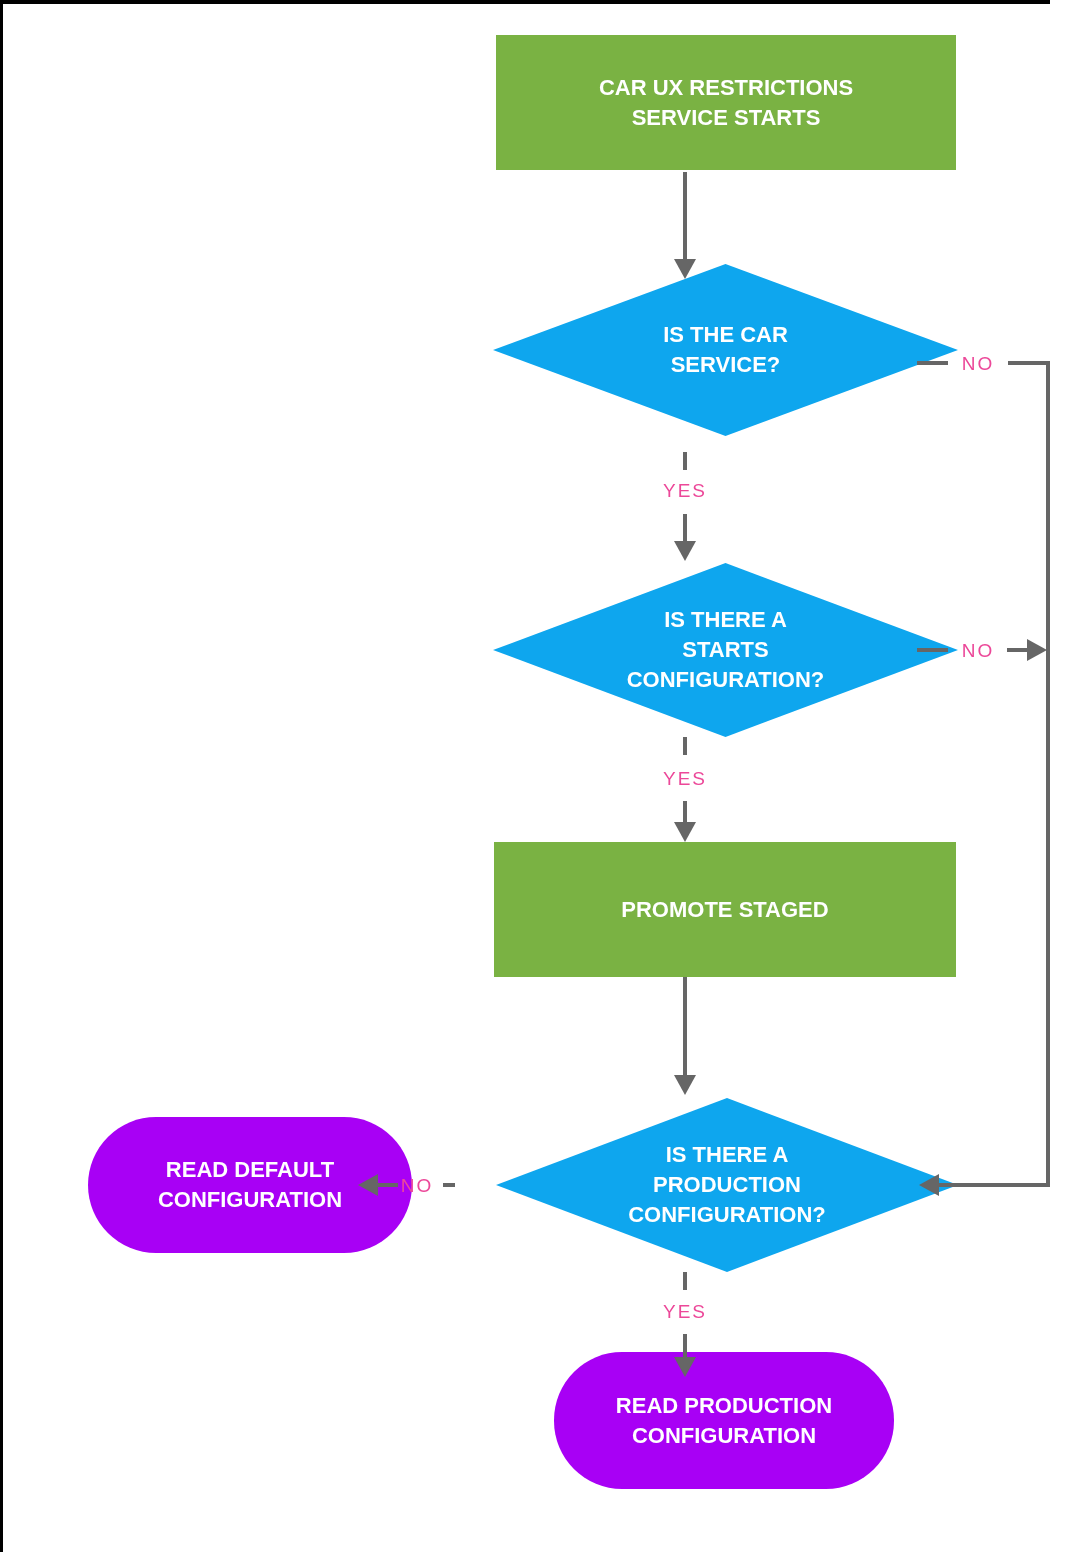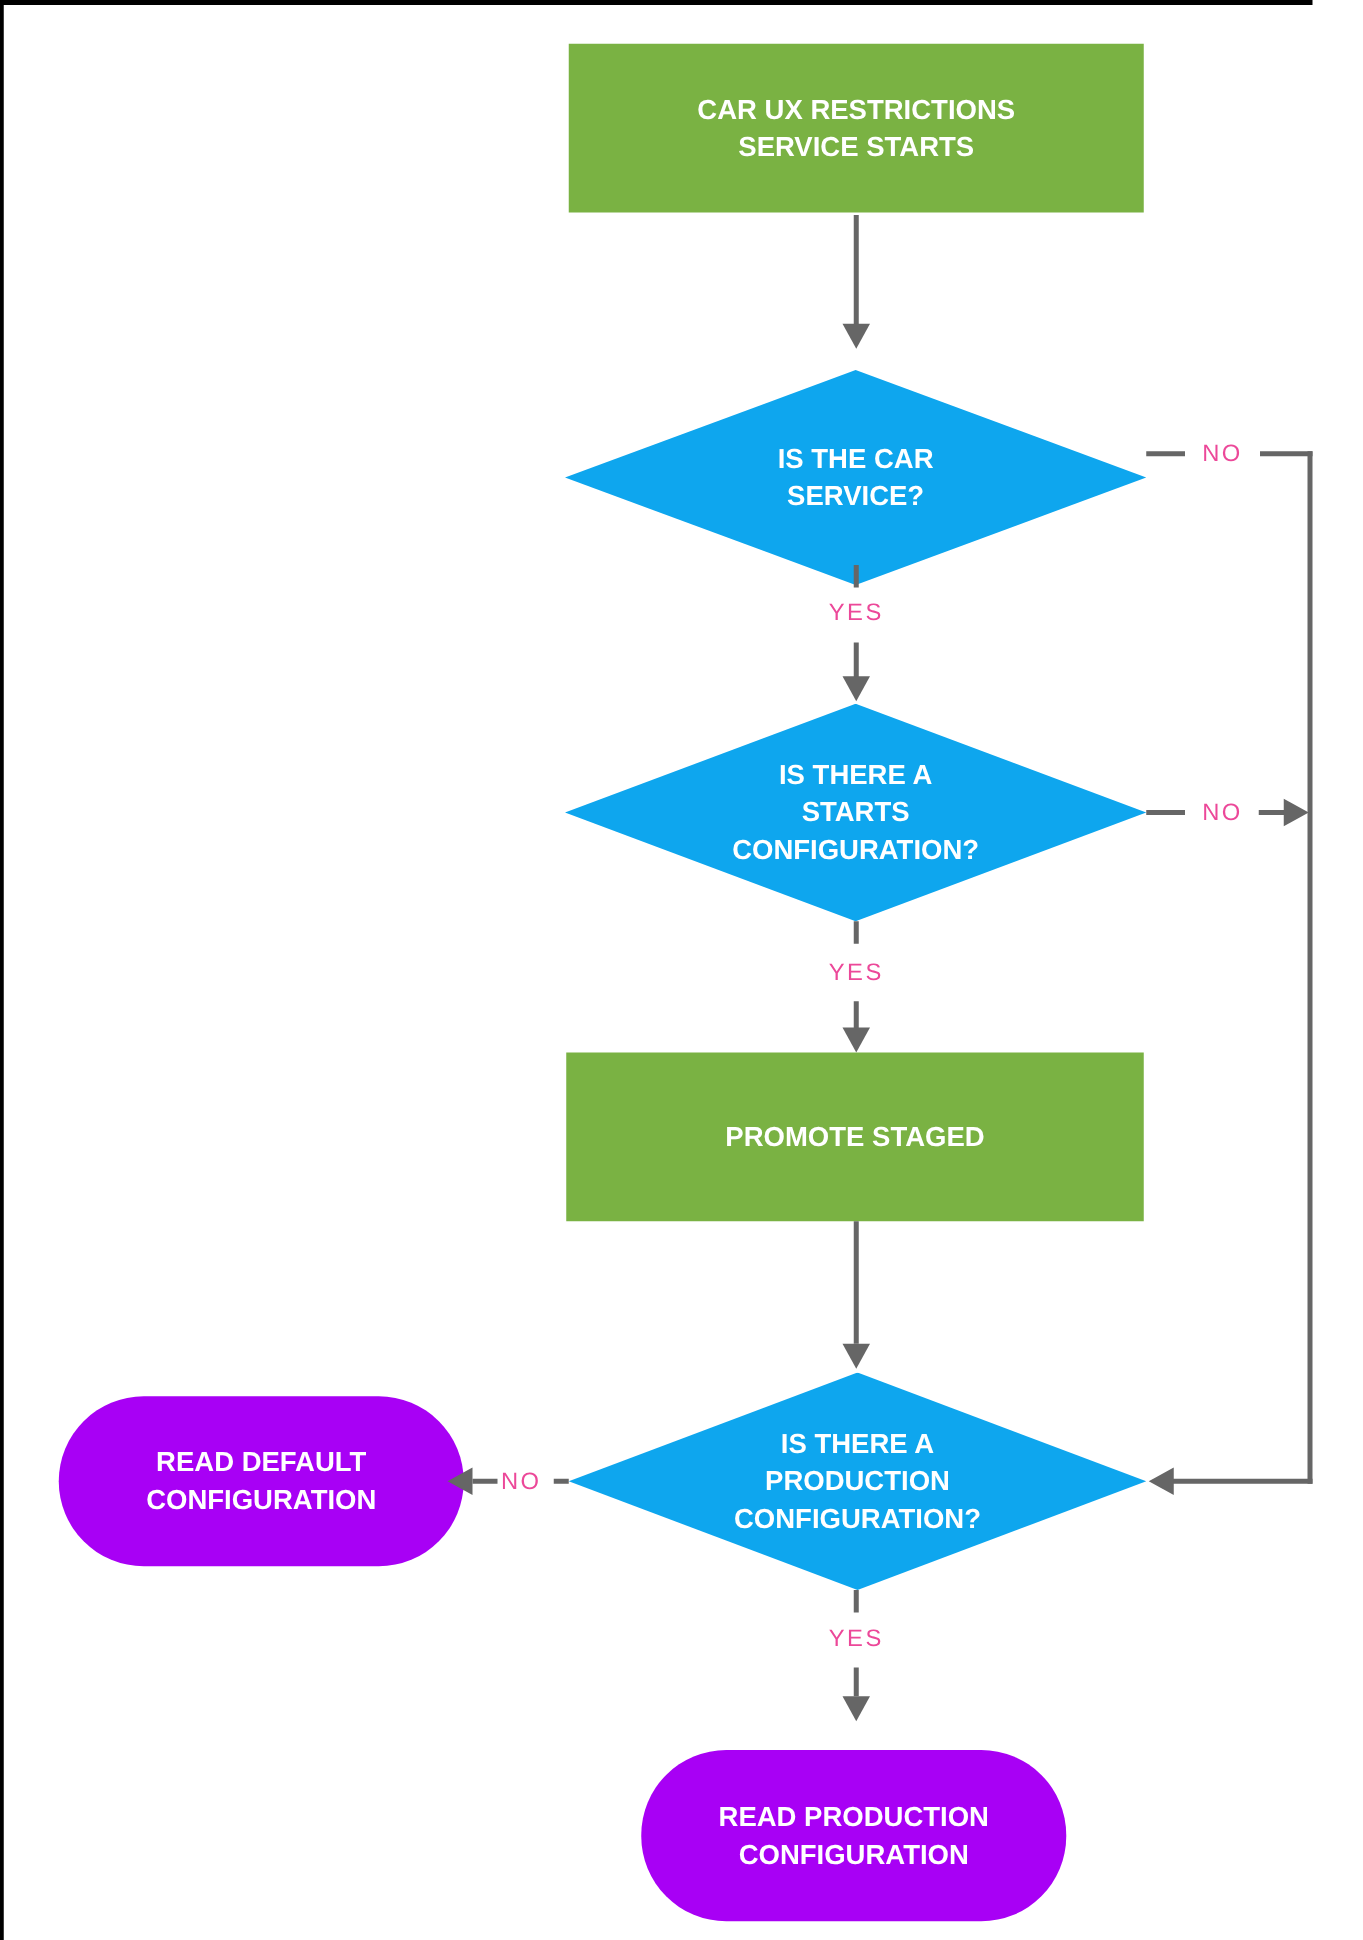--- a/index.html
+++ b/index.html
@@ -12,20 +12,21 @@
     overflow:hidden;
   }
   .edge-top{position:absolute;left:0;top:0;width:1050px;height:4px;background:#000;}
   .edge-left{position:absolute;left:0;top:0;width:3px;height:1552px;background:#000;}
 
   .node{
     position:absolute;
     display:flex;flex-direction:column;align-items:center;justify-content:center;
     color:#ffffff;font-weight:bold;font-size:22px;line-height:30px;
     text-align:right;
+    margin-left:41px;
   }
   .node span{display:block;}
   .process{background:#7AB243;}
   .decision{background:#0EA6EE;clip-path:polygon(50% 0,100% 50%,50% 100%,0 50%);}
   .terminal{background:#A800F5;border-radius:68px;}
 
   .hline{position:absolute;height:4px;background:#666666;}
   .vline{position:absolute;width:4px;background:#666666;}
 
   .ah-down{position:absolute;width:0;height:0;
@@ -50,21 +51,21 @@
 <div class="canvas">
 
   <div class="edge-top"></div>
   <div class="edge-left"></div>
 
   <div class="node process" style="left:455px;top:35px;width:460px;height:135px;">
     <span>CAR UX RESTRICTIONS</span>
     <span>SERVICE STARTS</span>
   </div>
 
-  <div class="node decision" style="left:452px;top:296px;width:465px;height:172px;">
+  <div class="node decision" style="left:452px;top:264px;width:465px;height:172px;">
     <span>IS THE CAR</span>
     <span>SERVICE?</span>
   </div>
 
   <div class="node decision" style="left:452px;top:563px;width:465px;height:174px;">
     <span>IS THERE A</span>
     <span>STARTS</span>
     <span>CONFIGURATION?</span>
   </div>
 
@@ -76,21 +77,21 @@
     <span>IS THERE A</span>
     <span>PRODUCTION</span>
     <span>CONFIGURATION?</span>
   </div>
 
   <div class="node terminal" style="left:47px;top:1117px;width:324px;height:136px;">
     <span>READ DEFAULT</span>
     <span>CONFIGURATION</span>
   </div>
 
-  <div class="node terminal" style="left:513px;top:1400px;width:340px;height:137px;">
+  <div class="node terminal" style="left:513px;top:1352px;width:340px;height:137px;">
     <span>READ PRODUCTION</span>
     <span>CONFIGURATION</span>
   </div>
 
   <div class="vline" style="left:683px;top:172px;height:88px;"></div>
   <div class="ah-down" style="left:674px;top:259px;"></div>
 
   <div class="hline" style="left:917px;top:361px;width:31px;"></div>
   <div class="lbl" style="left:978px;top:364px;">NO</div>
   <div class="hline" style="left:1008px;top:361px;width:42px;"></div>

